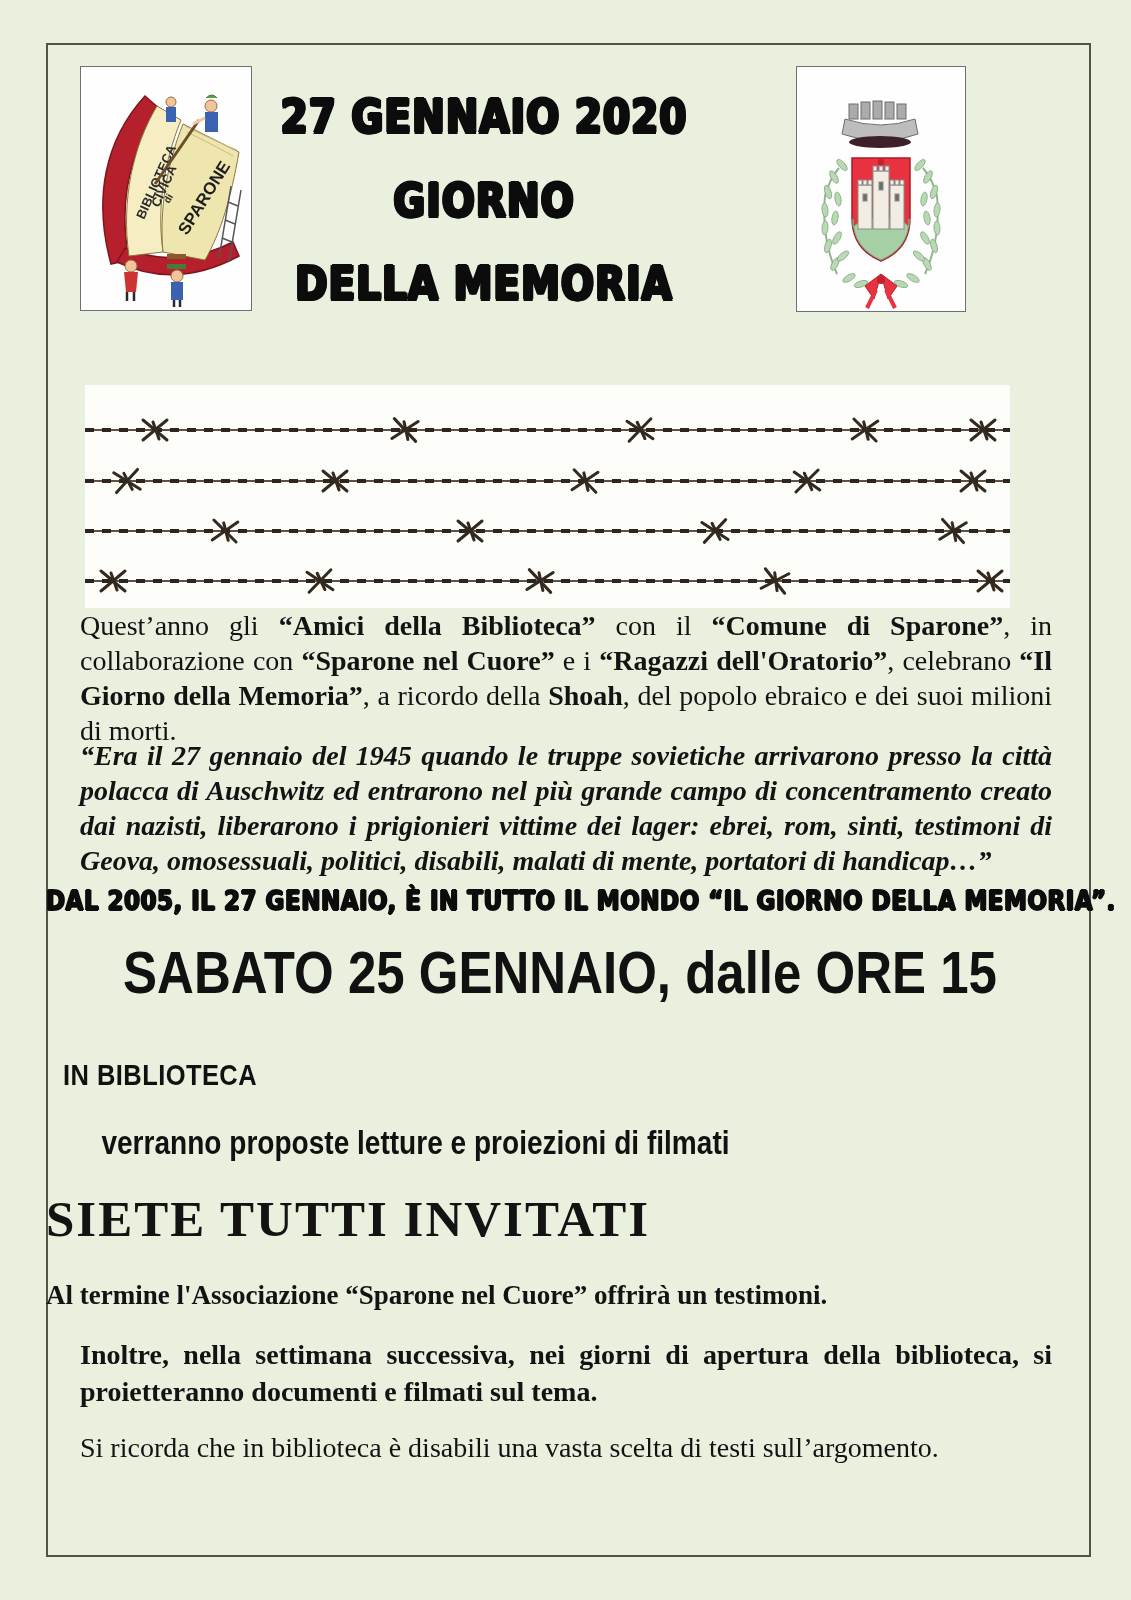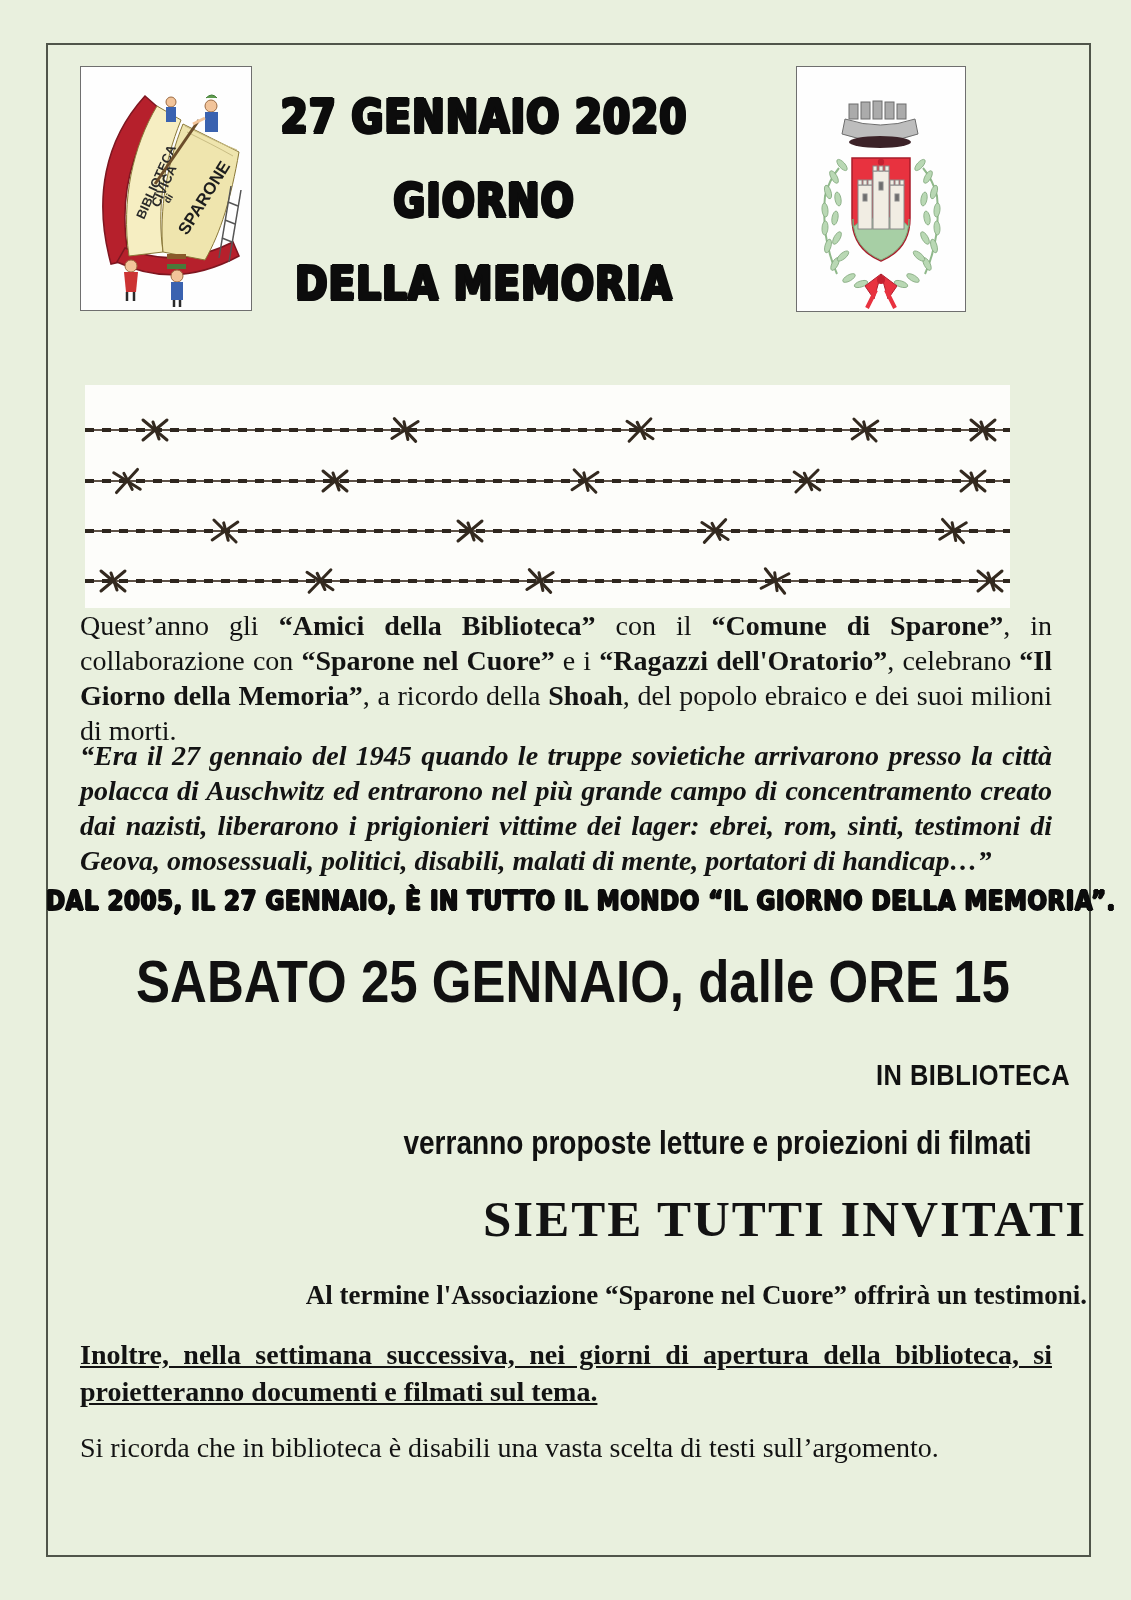--- a/index.html
+++ b/index.html
@@ -30,21 +30,21 @@
     text-shadow:1px 0 #0c0c0c,-1px 0 #0c0c0c,0 .8px #0c0c0c,0 -.8px #0c0c0c;
   }
   .stretch-y{display:inline-block;transform:scaleY(1.18);transform-origin:center;}
   .title-col{
     left:252px;top:66px;width:464px;height:246px;
     display:flex;flex-direction:column;align-items:center;justify-content:space-between;
     padding-top:28px;padding-bottom:6px;box-sizing:border-box;text-align:center;
   }
   .sans-cond{font-family:"Liberation Sans", sans-serif;font-weight:bold;color:#111;}
   .squeeze{display:inline-block;transform:scaleX(.85);transform-origin:center;white-space:nowrap;}
-  .centerline{left:46px;width:1041px;text-align:right;}
+  .centerline{left:46px;width:1041px;text-align:left;}
   .bodytext{left:80px;width:972px;font-size:28px;line-height:35px;text-align:justify;}
   .serif-b{font-weight:bold;}
   svg text{font-family:"Liberation Sans", sans-serif;}
 </style>
 </head>
 <body>
 
 <div class="frame abs"></div>
 
 <div class="imgbox abs" style="left:80px;top:66px;width:172px;height:245px;">
@@ -232,35 +232,35 @@
 </div>
 
 <p class="abs bodytext" style="top:608px;margin:0;"><span>Quest’anno gli </span><b>“Amici della Biblioteca”</b><span> con il </span><b>“Comune di Sparone”</b><span>, in collaborazione con </span><b>“Sparone nel Cuore”</b><span> e i </span><b>“Ragazzi dell'Oratorio”</b><span>, celebrano </span><b>“Il Giorno della Memoria”</b><span>, a ricordo della </span><b>Shoah</b><span>, del popolo ebraico e dei suoi milioni di morti.</span></p>
 
 <p class="abs bodytext serif-b" style="top:738px;margin:0;font-style:italic;">“Era il 27 gennaio del 1945 quando le truppe sovietiche arrivarono presso la città polacca di Auschwitz ed entrarono nel più grande campo di concentramento creato dai nazisti, liberarono i prigionieri vittime dei lager: ebrei, rom, sinti, testimoni di Geova, omosessuali, politici, disabili, malati di mente, portatori di handicap…”</p>
 
 <div class="abs centerline" style="top:888px;">
   <span class="poster-sm stretch-y" style="font-size:23px;">DAL 2005, IL 27 GENNAIO, È IN TUTTO IL MONDO “IL GIORNO DELLA MEMORIA”.</span>
 </div>
 
-<div class="abs centerline" style="top:938px;margin-top:9px;">
+<div class="abs centerline" style="top:938px;">
   <span class="sans-cond squeeze" style="font-size:60px;">SABATO 25 GENNAIO, dalle ORE 15</span>
 </div>
 
 <div class="abs centerline" style="top:1058px;">
   <span class="sans-cond squeeze" style="font-size:30px;letter-spacing:.5px;">IN BIBLIOTECA</span>
 </div>
 
 <div class="abs centerline" style="top:1124px;">
   <span class="sans-cond squeeze" style="font-size:33px;">verranno proposte letture e proiezioni di filmati</span>
 </div>
 
 <div class="abs centerline" style="top:1190px;">
   <span style="font-size:51px;font-weight:bold;letter-spacing:2px;white-space:nowrap;">SIETE TUTTI INVITATI</span>
 </div>
 
 <div class="abs centerline" style="top:1280px;">
   <span class="serif-b" style="font-size:27px;white-space:nowrap;">Al termine l'Associazione “Sparone nel Cuore” offrirà un testimoni.</span>
 </div>
 
-<p class="abs bodytext serif-b" style="top:1336px;margin:0;line-height:37px;text-decoration:underline;">Inoltre, nella settimana successiva, nei giorni di apertura della biblioteca, si proietteranno documenti e filmati sul tema.</p>
+<p class="abs bodytext serif-b" style="top:1336px;margin:0;line-height:37px;">Inoltre, nella settimana successiva, nei giorni di apertura della biblioteca, si proietteranno documenti e filmati sul tema.</p>
 
 <p class="abs bodytext" style="top:1430px;margin:0;text-align:left;">Si ricorda che in biblioteca è disabili una vasta scelta di testi sull’argomento.</p>
 
 </body></html>

